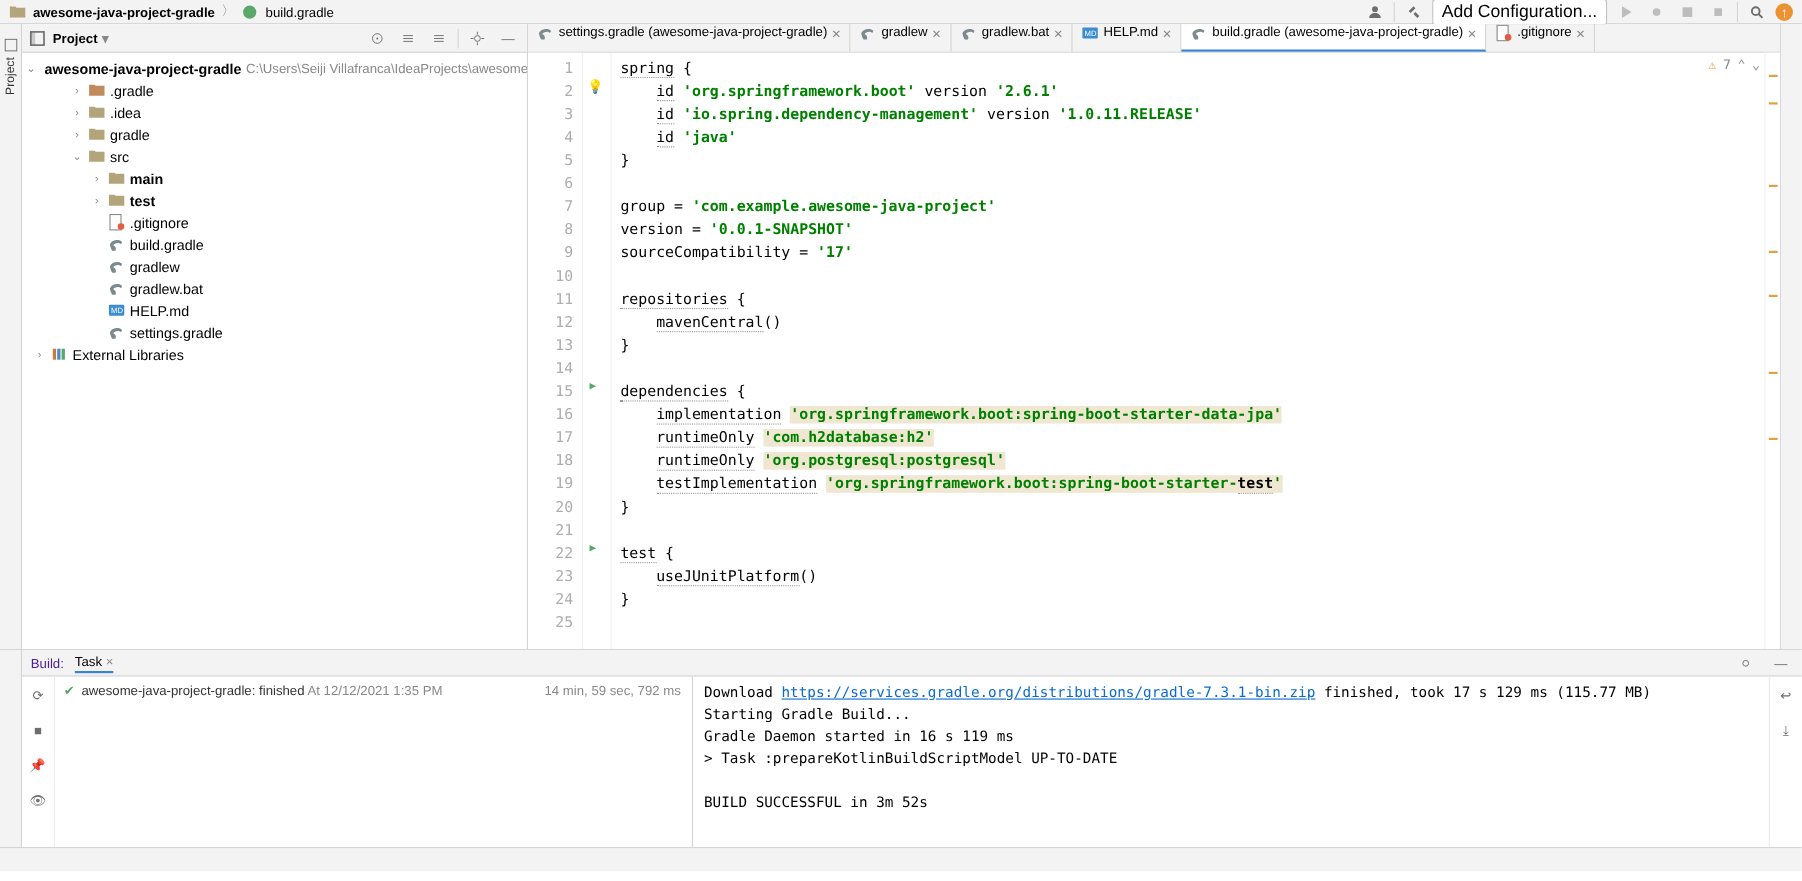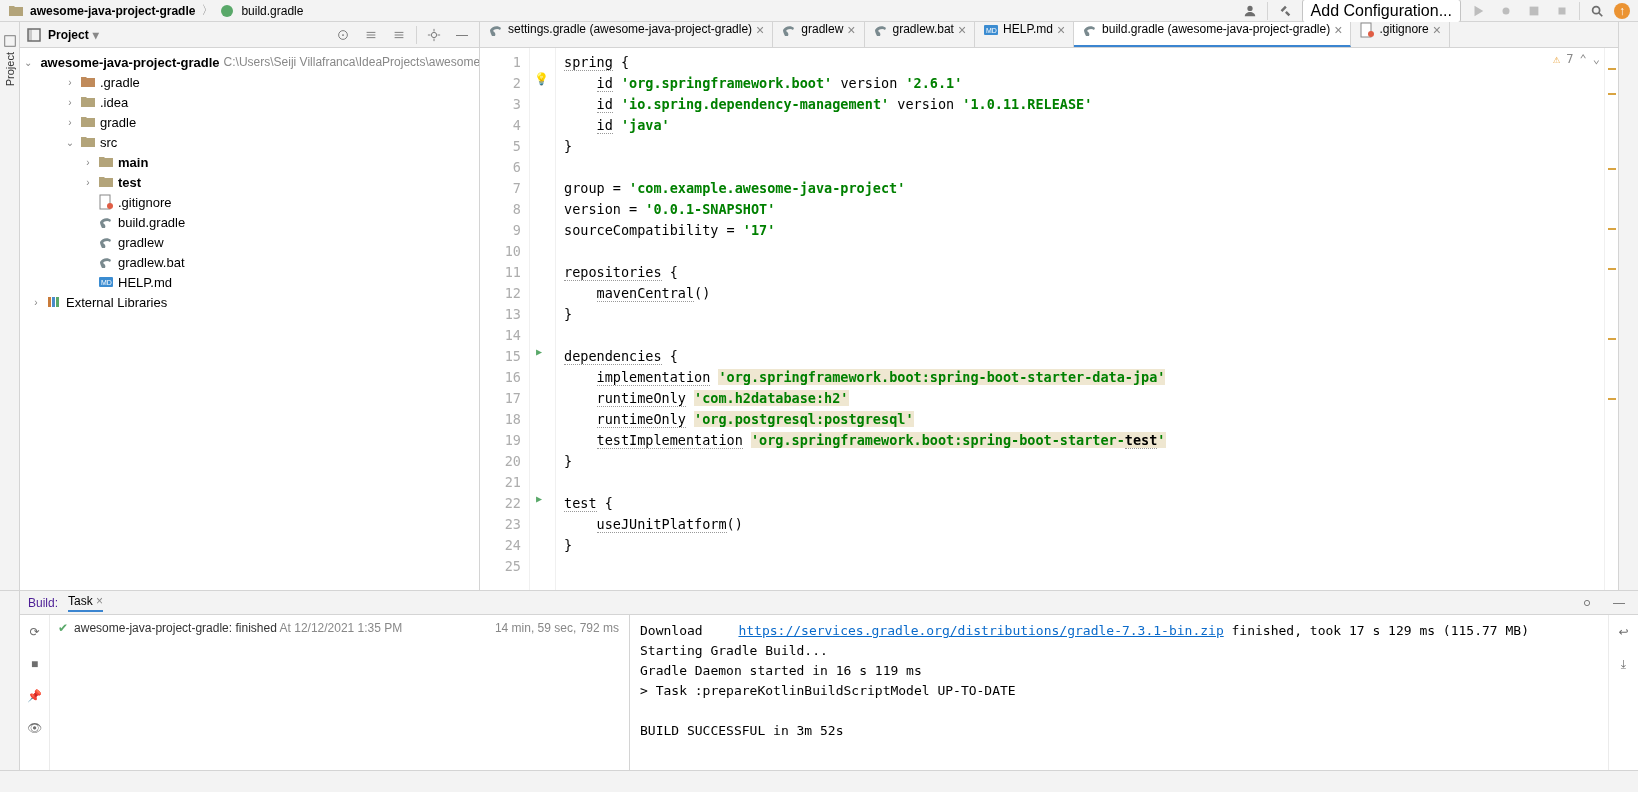--- a/index.html
+++ b/index.html
@@ -54,21 +54,21 @@
 .build-tabs { height: 24px; background: #f3f3f3; border-bottom: 1px solid #d4d4d4; display: flex; align-items: center; padding: 0 8px; gap: 10px; font-size: 12px; }
 .build-tab-label { color: #4c1d95; }
 .build-tab-active { border-bottom: 2px solid #3b85d0; padding-bottom: 2px; }
 .build-body { flex: 1; display: flex; }
 .build-icons { width: 30px; border-right: 1px solid #ebebeb; display: flex; flex-direction: column; align-items: center; padding-top: 6px; gap: 10px; color: #6e6e6e; }
 .build-tree { width: 580px; border-right: 1px solid #d4d4d4; padding: 6px 8px; font-size: 12px; color: #333; position: relative; }
 .build-status { display: flex; align-items: center; gap: 6px; }
 .check-icon { color: #59a869; }
 .build-time { color: #888; position: absolute; right: 10px; top: 6px; }
 .build-output { flex: 1; padding: 6px 10px; font-family: 'Consolas','Menlo',monospace; font-size: 13px; line-height: 20px; white-space: pre; color: #000; position: relative; }
-.build-output a { color: #0b6bcb; text-decoration: underline; margin-left: 28px; }
+.build-output a { color: #0b6bcb; text-decoration: underline; }
 .build-right-icons { width: 30px; border-left: 1px solid #ebebeb; display: flex; flex-direction: column; align-items: center; padding-top: 6px; gap: 10px; color: #6e6e6e; }
 .status-bar { height: 22px; border-top: 1px solid #d4d4d4; background: #f3f3f3; }
 .right-stripe { width: 20px; background: #f3f3f3; border-left: 1px solid #d4d4d4; }
 .orange-circle { width: 16px; height: 16px; border-radius: 50%; background: #eb9332; display: flex; align-items: center; justify-content: center; color: #fff; font-weight: 700; font-size: 12px; }
 </style>
 </head>
 <body>
 
 <div class="top-toolbar">
   <div class="breadcrumb">
@@ -296,20 +296,30 @@
           <div class="tree-row">
             <span class="indent" style="width:58px"></span>
             <span class="arrow"></span>
             <span class="tree-icon">
               <svg viewBox="0 0 16 16">
                 <rect x="1" y="3" width="14" height="10" rx="1" fill="#3b8cd1"></rect>
                 <text x="3" y="11" font-size="7" fill="#fff">MD</text>
               </svg>
             </span>
             <span class="tree-label ">HELP.md</span>
+          </div>
+          <div class="tree-row">
+            <span class="indent" style="width:58px"></span>
+            <span class="arrow"></span>
+            <span class="tree-icon">
+              <svg viewBox="0 0 16 16">
+                <path d="M2 8c2-4 8-5 11-2l-1 2c-2-2-6-1-7 1 2 1 3 3 2 5H4c-1-2-2-4-2-6z" fill="#7a8a8f"></path>
+              </svg>
+            </span>
+            <span class="tree-label ">settings.gradle</span>
           </div>
         </div>
       <div class="tree-row">
         <span class="indent" style="width:6px"></span>
           <span class="arrow">›</span>
         <span class="tree-icon">
             <svg viewBox="0 0 16 16">
               <rect x="2" y="3" width="3" height="10" fill="#c97b3a"></rect>
               <rect x="6" y="3" width="3" height="10" fill="#4a8bc9"></rect>
               <rect x="10" y="3" width="3" height="10" fill="#59a869"></rect>

